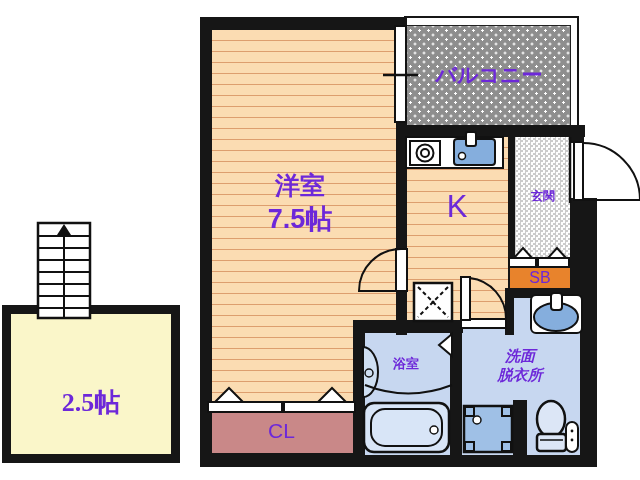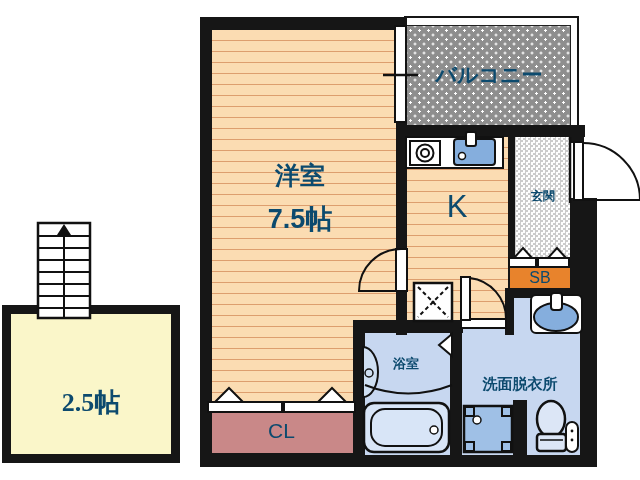--- a/index.html
+++ b/index.html
@@ -1,21 +1,21 @@
 <!DOCTYPE html>
 <html><head>
 <meta charset="utf-8">
 <style>
   html,body{margin:0;padding:0;background:#fff;}
   #plan{position:relative;width:640px;height:480px;background:#fff;overflow:hidden;
         font-family:"Liberation Sans","DejaVu Sans",sans-serif;}
   .abs{position:absolute;box-sizing:border-box;}
   .wall{position:absolute;background:#161616;}
   .lbl{position:absolute;display:flex;align-items:center;justify-content:center;
-       color:#0c4a6e;font-weight:bold;text-align:center;white-space:nowrap;}
+       color:#6d28d9;font-weight:bold;text-align:center;white-space:nowrap;}
   .wood{background-color:#fbdcb2;
         background-image:repeating-linear-gradient(to bottom,#fbdcb2 0px,#fbdcb2 10px,#dd9e6e 10px,#dd9e6e 11px);}
   .dots{background-color:#8e8e8e;
         background-image:radial-gradient(#ffffff 1.2px,transparent 1.4px),
                          radial-gradient(#ffffff 1.2px,transparent 1.4px);
         background-size:9px 9px;background-position:0 0,4.5px 4.5px;}
   .checker{background-color:#fff;
         background-image:conic-gradient(#cccccc 25%,#ffffff 0 50%,#cccccc 0 75%,#ffffff 0);
         background-size:5px 5px;}
   .blue{background:#c7d7f0;}
@@ -161,26 +161,26 @@
       <line x1="38" y1="272" x2="90" y2="272" stroke-width="2"></line>
       <line x1="38" y1="284" x2="90" y2="284" stroke-width="2"></line>
       <line x1="38" y1="296" x2="90" y2="296" stroke-width="2"></line>
       <line x1="38" y1="308" x2="90" y2="308" stroke-width="2"></line>
       <line x1="64" y1="236" x2="64" y2="318" stroke-width="2"></line>
       <polygon points="57,235 64,224 71,235" fill="#111" stroke="none"></polygon>
     </g>
   </svg>
 
   <div class="lbl" style="left:424px;top:61px;width:130px;height:28px;font-size:21px;">バルコニー</div>
-  <div class="lbl" style="left:250px;top:160px;width:100px;height:30px;font-size:25px;">洋室</div>
+  <div class="lbl" style="left:250px;top:170px;width:100px;height:30px;font-size:25px;">洋室</div>
   <div class="lbl" style="left:245px;top:202px;width:110px;height:34px;font-size:27px;">7.5帖</div>
   <div class="lbl" style="left:436px;top:188px;width:42px;height:38px;font-size:31px;font-weight:normal;">K</div>
   <div class="lbl" style="left:522px;top:186px;width:42px;height:20px;font-size:12px;">玄関</div>
   <div class="lbl" style="left:508px;top:265px;width:64px;height:26px;font-size:16px;font-weight:normal;">SB</div>
   <div class="lbl" style="left:377px;top:354px;width:58px;height:20px;font-size:13px;">浴室</div>
-  <div class="lbl" style="left:486px;top:362px;width:68px;height:42px;font-size:15px;flex-direction:row;line-height:19px;">
+  <div class="lbl" style="left:486px;top:344px;width:68px;height:42px;font-size:15px;flex-direction:column;line-height:19px;font-style:italic;">
     <span>洗面</span>
     <span>脱衣所</span>
   </div>
   <div class="lbl" style="left:208px;top:414px;width:147px;height:33px;font-size:21px;font-weight:normal;">CL</div>
   <div class="lbl" style="left:31px;top:386px;width:120px;height:32px;font-size:26px;font-family:Liberation Serif, serif;">2.5帖</div>
 
 </div>
 
 </body></html>

